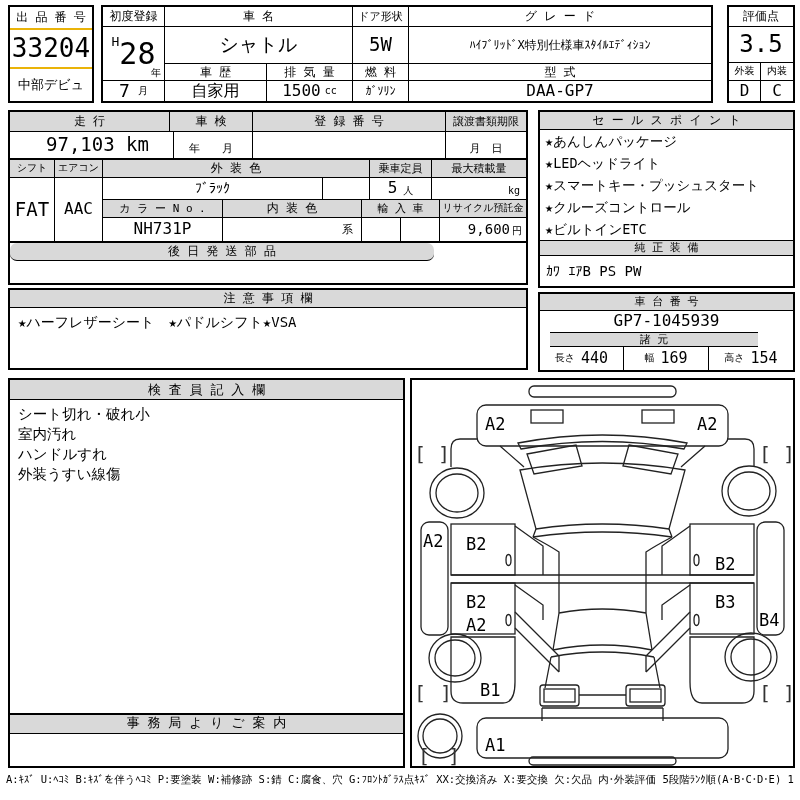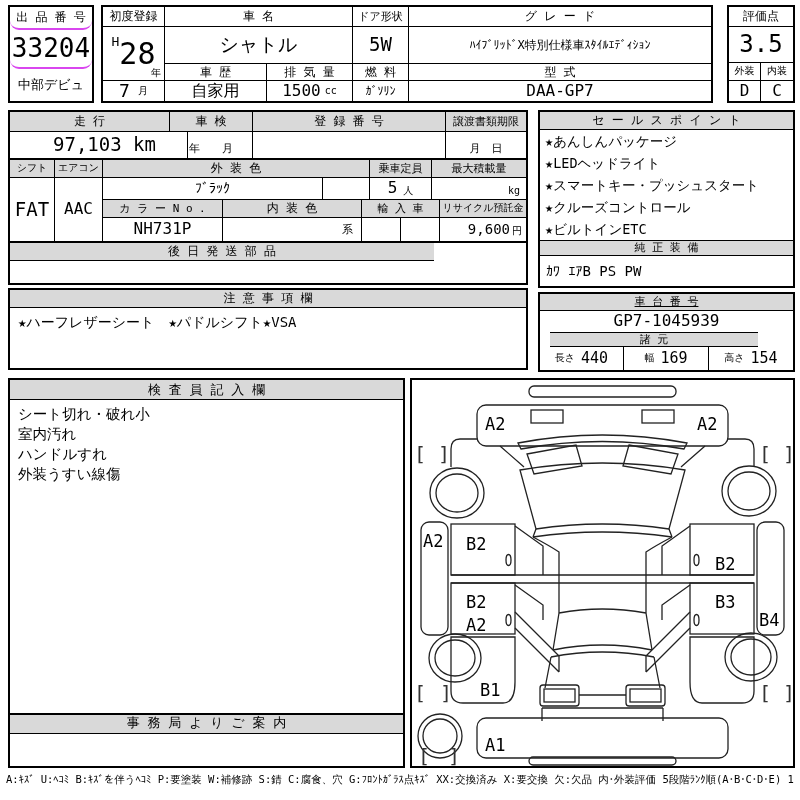--- a/index.html
+++ b/index.html
@@ -6,21 +6,21 @@
   html,body { width:800px; height:800px; background:#fff; }
   body { position:relative; font-family:"DejaVu Sans Mono","DejaVu Sans",monospace; color:#000; }
   .box { position:absolute; border:2px solid #000; background:#fff; }
   .cell { position:absolute; display:flex; align-items:center; justify-content:center;
           overflow:hidden; white-space:nowrap; line-height:1.05; }
   .left { justify-content:flex-start; }
   .right { justify-content:flex-end; }
   .bottom { align-items:flex-end; }
   .hdr { background:#d9d9d9; }
   .br { border-right:1px solid #000; }
-  .bb { border-bottom:1px solid #000; } .bb2 { border-bottom:2px solid #d946ef;border-radius:9px; }
+  .bb { border-bottom:1px solid #000; } .bb2 { border-bottom:2px solid #eab308; }
   .bt { border-top:1px solid #000; }
   .fs10{font-size:10px}.fs11{font-size:11px}.fs12{font-size:12px}.fs13{font-size:13px}
   .fs14{font-size:14px}.fs15{font-size:15px}.fs16{font-size:16px}
   .fs19{font-size:19px}.fs22{font-size:30px}.fs24{font-size:24px}
   .fs26{font-size:26px}
   .pad { padding:5px 8px; }
   .list-line { font-size:13.5px; line-height:22px; padding-left:5px; }
   .insp-line { font-size:14.5px; line-height:20px; }
   svg { font-family:"DejaVu Sans Mono","DejaVu Sans",monospace; }
   svg path, svg rect, svg ellipse, svg circle { fill:none; stroke:#222; stroke-width:1.3; }
@@ -76,21 +76,21 @@
   <div class="cell fs10 bb" style="left:32px;top:56px;width:32px;height:18px;">内装</div>
   <div class="cell fs16 br" style="left:0;top:74px;width:32px;height:20px;">D</div>
   <div class="cell fs16" style="left:32px;top:74px;width:32px;height:20px;">C</div>
 </div>
 
 <div class="box" style="left:8px;top:110px;width:520px;height:50px;">
   <div class="cell fs12 hdr bb br" style="left:0;top:0;width:160px;height:20px;">走 行</div>
   <div class="cell fs12 hdr bb br" style="left:160px;top:0;width:83px;height:20px;">車 検</div>
   <div class="cell fs12 hdr bb br" style="left:243px;top:0;width:193px;height:20px;">登 録 番 号</div>
   <div class="cell fs11 hdr bb" style="left:436px;top:0;width:80px;height:20px;">譲渡書類期限</div>
-  <div class="cell fs19 br" style="left:0;top:20px;width:178px;height:26px;padding-left:12px;">97,103 km</div>
+  <div class="cell fs19 br" style="left:0;top:20px;width:164px;height:26px;padding-left:12px;">97,103 km</div>
   <div class="cell fs11 br bottom" style="left:160px;top:20px;width:83px;height:26px;padding-bottom:3px;">年　　月</div>
   <div class="cell br" style="left:243px;top:20px;width:193px;height:26px;"></div>
   <div class="cell fs11 bottom" style="left:436px;top:20px;width:80px;height:26px;padding-bottom:3px;">月　日</div>
 </div>
 
 <div class="box" style="left:8px;top:158px;width:520px;height:85px;">
   <div class="cell fs10 hdr bb br" style="left:0;top:0;width:45px;height:18px;">シフト</div>
   <div class="cell fs10 hdr bb br" style="left:45px;top:0;width:48px;height:18px;">エアコン</div>
   <div class="cell fs12 hdr bb br" style="left:93px;top:0;width:267px;height:18px;">外 装 色</div>
   <div class="cell fs11 hdr bb br" style="left:360px;top:0;width:62px;height:18px;">乗車定員</div>
@@ -115,21 +115,21 @@
   <div class="cell fs11 br right" style="left:213px;top:58px;width:139px;height:23px;padding-right:8px;">系</div>
   <div class="cell br" style="left:352px;top:58px;width:39px;height:23px;"></div>
   <div class="cell br" style="left:391px;top:58px;width:39px;height:23px;"></div>
   <div class="cell right" style="left:430px;top:58px;width:86px;height:23px;padding-right:4px;">
     <span class="fs14">9,600</span>
     <span class="fs10" style="margin-left:2px;margin-top:4px;">円</span>
   </div>
 </div>
 
 <div class="box" style="left:8px;top:241px;width:520px;height:44px;">
-  <div class="cell fs12 hdr bb" style="left:0;top:0;width:424px;height:18px;">後 日 発 送 部 品</div>
+  <div class="cell fs12 hdr bb" style="left:0;top:0;width:424px;height:18px;border-radius:7px;">後 日 発 送 部 品</div>
   <div class="cell left pad fs14" style="left:0;top:18px;width:516px;height:22px;"></div>
 </div>
 
 <div class="box" style="left:8px;top:288px;width:520px;height:82px;">
   <div class="cell fs12 hdr bb" style="left:0;top:0;width:516px;height:18px;">注 意 事 項 欄</div>
   <div class="cell left fs14" style="left:0;top:18px;width:516px;height:28px;padding:2px 8px;">★ハーフレザーシート　★パドルシフト★VSA</div>
 </div>
 
 <div class="box" style="left:538px;top:110px;width:257px;height:178px;">
   <div class="cell fs12 hdr bb" style="left:0;top:0;width:253px;height:18px;">セ ー ル ス ポ イ ン ト</div>
@@ -138,21 +138,21 @@
     <div class="list-line">★LEDヘッドライト</div>
     <div class="list-line">★スマートキー・プッシュスタート</div>
     <div class="list-line">★クルーズコントロール</div>
     <div class="list-line">★ビルトインETC</div>
   </div>
   <div class="cell fs11 hdr bt bb" style="left:0;top:128px;width:253px;height:16px;">純 正 装 備</div>
   <div class="cell left fs14" style="left:0;top:144px;width:253px;height:30px;padding-left:6px;">ｶﾜ ｴｱB PS PW</div>
 </div>
 
 <div class="box" style="left:538px;top:292px;width:257px;height:80px;">
-  <div class="cell fs11 hdr bb" style="left:0;top:0;width:253px;height:17px;text-decoration:underline;">車 台 番 号</div>
+  <div class="cell fs11 hdr bb" style="left:0;top:0;width:253px;height:17px;">車 台 番 号</div>
   <div class="cell fs16" style="left:0;top:17px;width:253px;height:21px;">GP7-1045939</div>
   <div class="cell fs11 hdr bt bb" style="left:10px;top:38px;width:208px;height:15px;">諸 元</div>
   <div class="cell br" style="left:0;top:53px;width:84px;height:23px;">
     <span class="fs10" style="margin-right:6px;">長さ</span>
     <span class="fs15">440</span>
   </div>
   <div class="cell br" style="left:84px;top:53px;width:85px;height:23px;">
     <span class="fs10" style="margin-right:6px;">幅</span>
     <span class="fs15">169</span>
   </div>

